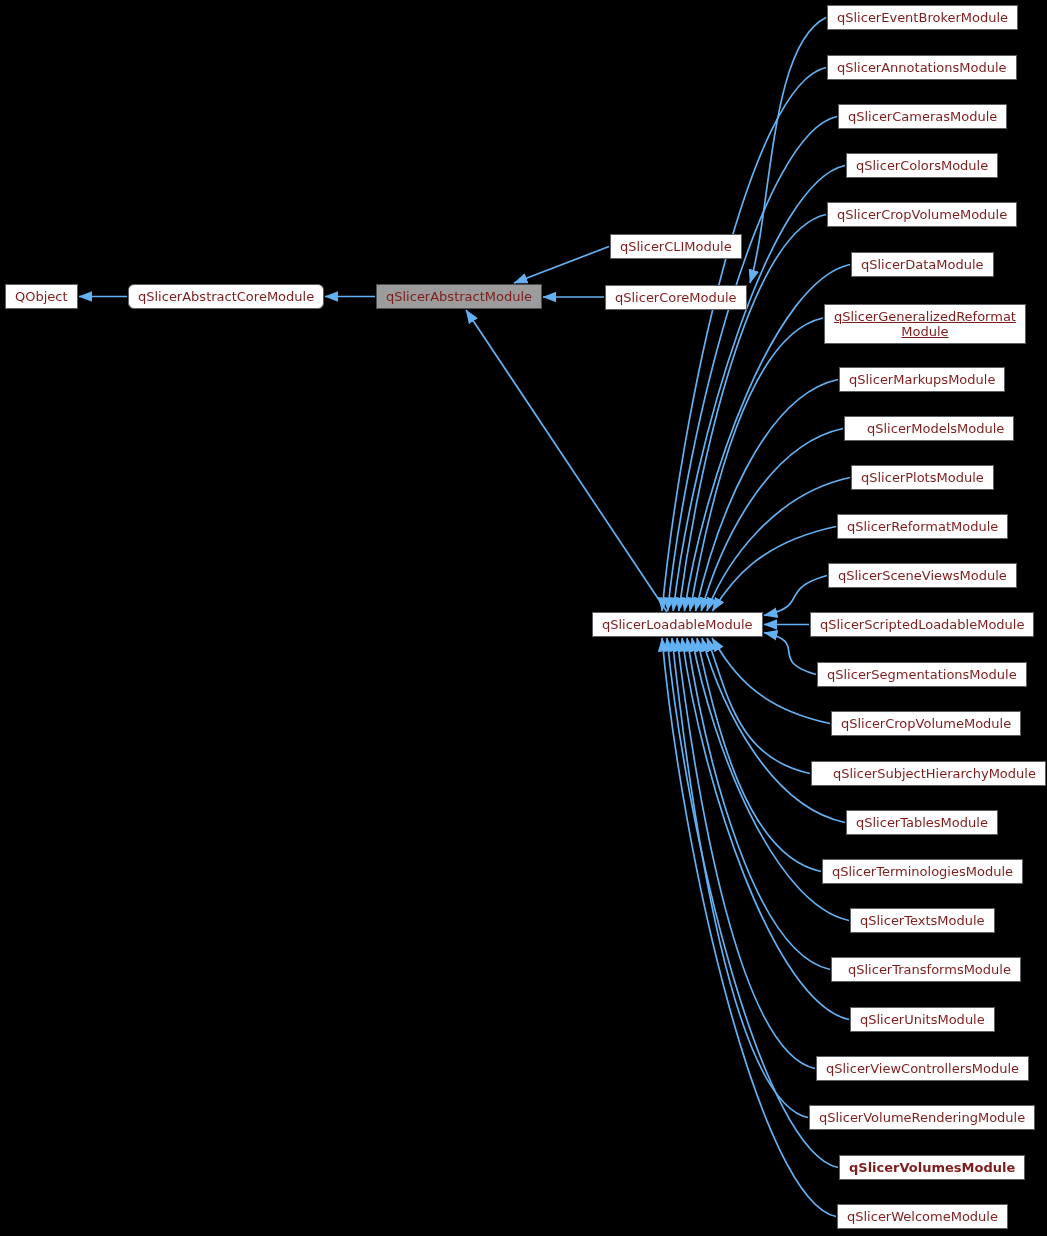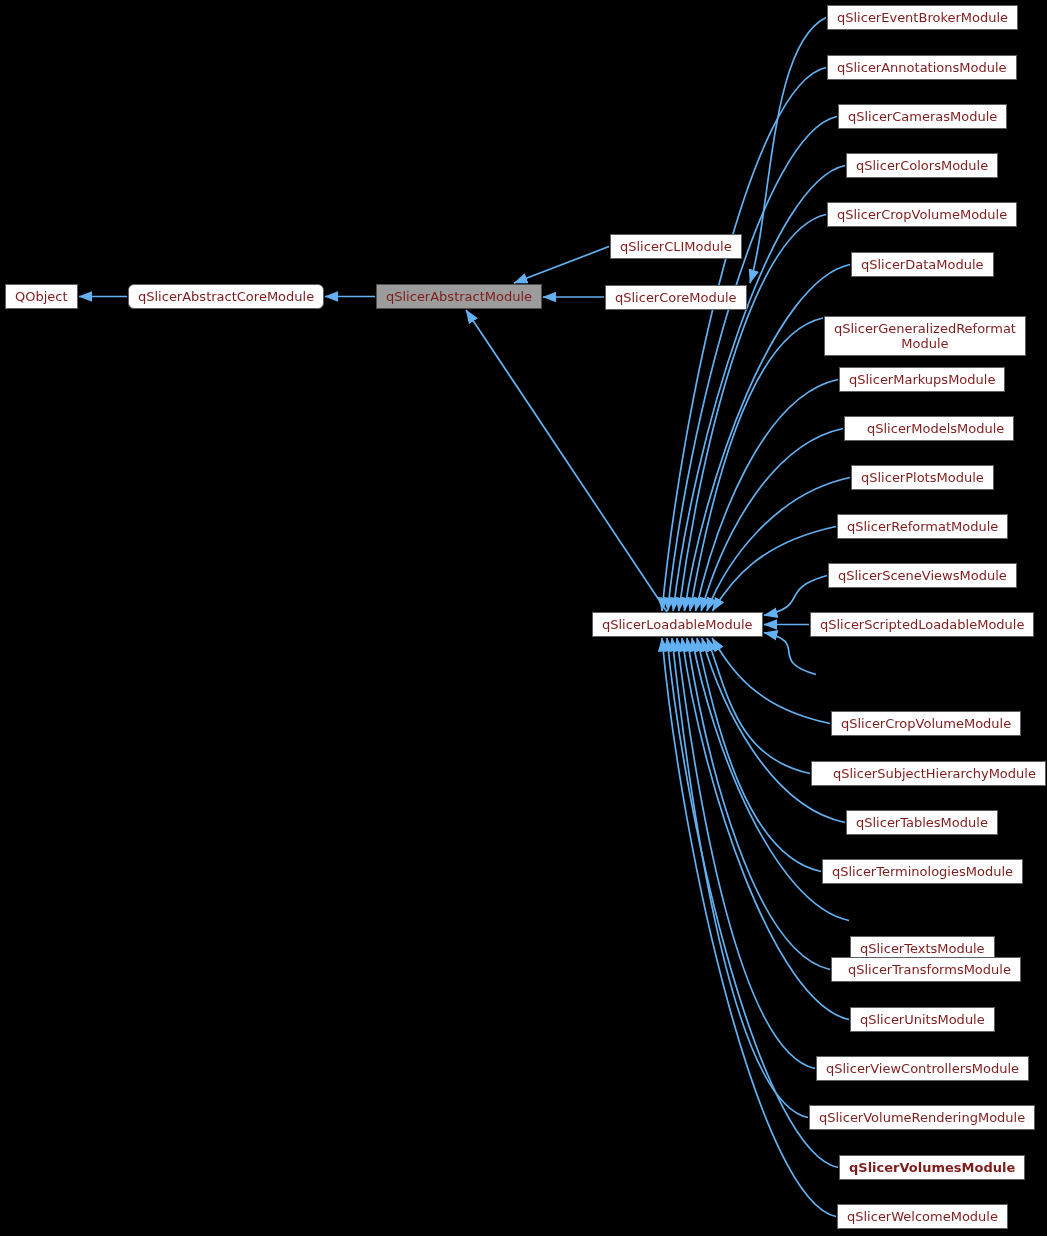--- a/index.html
+++ b/index.html
@@ -62,31 +62,32 @@
     <div class="node highlight" style="top: 284px; left: 376px;"><span>qSlicerAbstractModule</span></div>
     <div class="node" style="top: 234px; left: 610px;"><span>qSlicerCLIModule</span></div>
     <div class="node" style="top: 285px; left: 605px;"><span>qSlicerCoreModule</span></div>
     <div class="node" style="top: 612px; left: 592px;"><span>qSlicerLoadableModule</span></div>
     <div class="node" style="top: 5px; left: 827px;"><span>qSlicerEventBrokerModule</span></div>
     <div class="node" style="top: 55px; left: 827px;"><span>qSlicerAnnotationsModule</span></div>
     <div class="node" style="top: 104px; left: 838px;"><span>qSlicerCamerasModule</span></div>
     <div class="node" style="top: 153px; left: 846px;"><span>qSlicerColorsModule</span></div>
     <div class="node" style="top: 202px; left: 827px;"><span>qSlicerCropVolumeModule</span></div>
     <div class="node" style="top: 252px; left: 851px;"><span>qSlicerDataModule</span></div>
-    <div class="node" style="top: 316px; left: 824px;"><span>qSlicerGeneralizedReformat</span><br><span>Module</span></div>
+    <div class="node" style="top: 304px; left: 824px; text-decoration: underline;"><span>qSlicerGeneralizedReformat</span><br><span>Module</span></div>
     <div class="node" style="top: 367px; left: 839px;"><span>qSlicerMarkupsModule</span></div>
     <div class="node" style="top: 416px; left: 844px; padding-left: 22px;"><span>qSlicerModelsModule</span></div>
     <div class="node" style="top: 465px; left: 851px;"><span>qSlicerPlotsModule</span></div>
     <div class="node" style="top: 514px; left: 837px;"><span>qSlicerReformatModule</span></div>
     <div class="node" style="top: 563px; left: 828px;"><span>qSlicerSceneViewsModule</span></div>
     <div class="node" style="top: 612px; left: 810px;"><span>qSlicerScriptedLoadableModule</span></div>
+    <div class="node" style="top: 662px; left: 817px;"><span>qSlicerSegmentationsModule</span></div>
     <div class="node" style="top: 711px; left: 831px;"><span>qSlicerCropVolumeModule</span></div>
     <div class="node" style="top: 761px; left: 811px; padding-left: 21px;"><span>qSlicerSubjectHierarchyModule</span></div>
     <div class="node" style="top: 810px; left: 846px;"><span>qSlicerTablesModule</span></div>
     <div class="node" style="top: 859px; left: 822px;"><span>qSlicerTerminologiesModule</span></div>
-    <div class="node" style="top: 908px; left: 850px; margin-top: 28px;"><span>qSlicerTextsModule</span></div>
+    <div class="node" style="top: 908px; left: 850px;"><span>qSlicerTextsModule</span></div>
     <div class="node" style="top: 957px; left: 831px; padding-left: 16px;"><span>qSlicerTransformsModule</span></div>
     <div class="node" style="top: 1007px; left: 850px;"><span>qSlicerUnitsModule</span></div>
     <div class="node" style="top: 1105px; left: 809px;"><span>qSlicerVolumeRenderingModule</span></div>
     <div class="node" style="top: 1056px; left: 816px;"><span>qSlicerViewControllersModule</span></div>
     <div class="node" style="top: 1155px; left: 839px; font-weight: bold;"><span>qSlicerVolumesModule</span></div>
     <div class="node" style="top: 1204px; left: 837px;"><span>qSlicerWelcomeModule</span></div>
   </div>
 
 </body></html>

